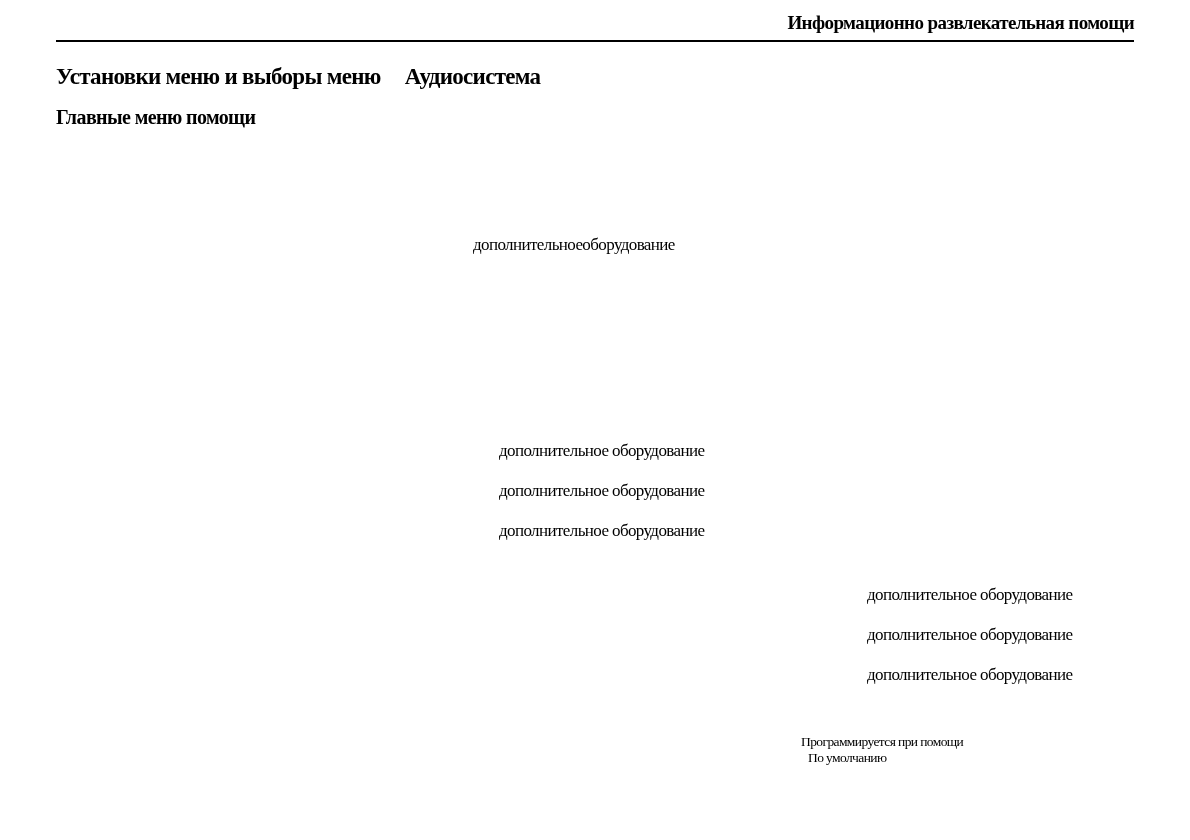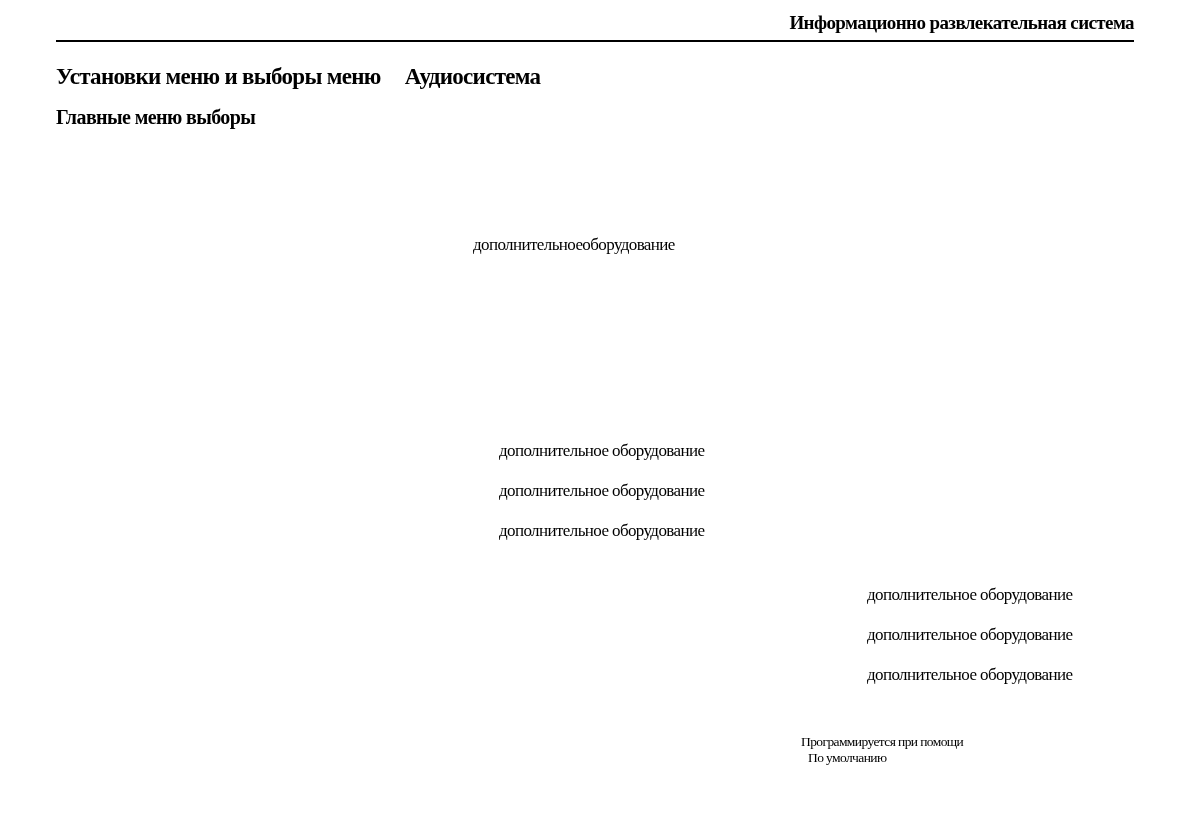--- a/index.html
+++ b/index.html
@@ -53,27 +53,27 @@
     .note {
       font-size: 13.5px;
       letter-spacing: -0.6px;
       line-height: 16px;
       text-align: right;
     }
   </style>
 </head>
 <body>
 
-<div class="abs running-header">Информационно развлекательная система</div>
+<div class="abs running-header">Информационно развлекательная помощи</div>
 <div class="abs header-rule"></div>
 
 <div class="abs section-title">
   <span>Установки меню и выборы меню</span><span class="sep"></span><span>Аудиосистема</span>
 </div>
-<div class="abs subsection-title">Главные меню выборы</div>
+<div class="abs subsection-title">Главные меню помощи</div>
 
 <div class="abs label" style="left:473px; top:235px;">дополнительноеоборудование</div>
 
 <div class="abs label" style="left:499px; top:441px;">дополнительное оборудование</div>
 <div class="abs label" style="left:499px; top:481px;">дополнительное оборудование</div>
 <div class="abs label" style="left:499px; top:521px;">дополнительное оборудование</div>
 
 <div class="abs label" style="left:867px; top:585px;">дополнительное оборудование</div>
 <div class="abs label" style="left:867px; top:625px;">дополнительное оборудование</div>
 <div class="abs label" style="left:867px; top:665px;">дополнительное оборудование</div>

